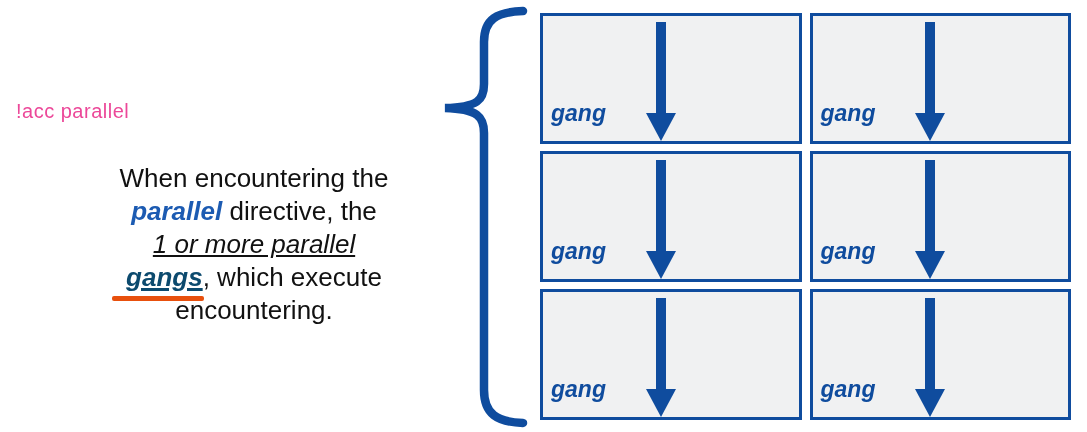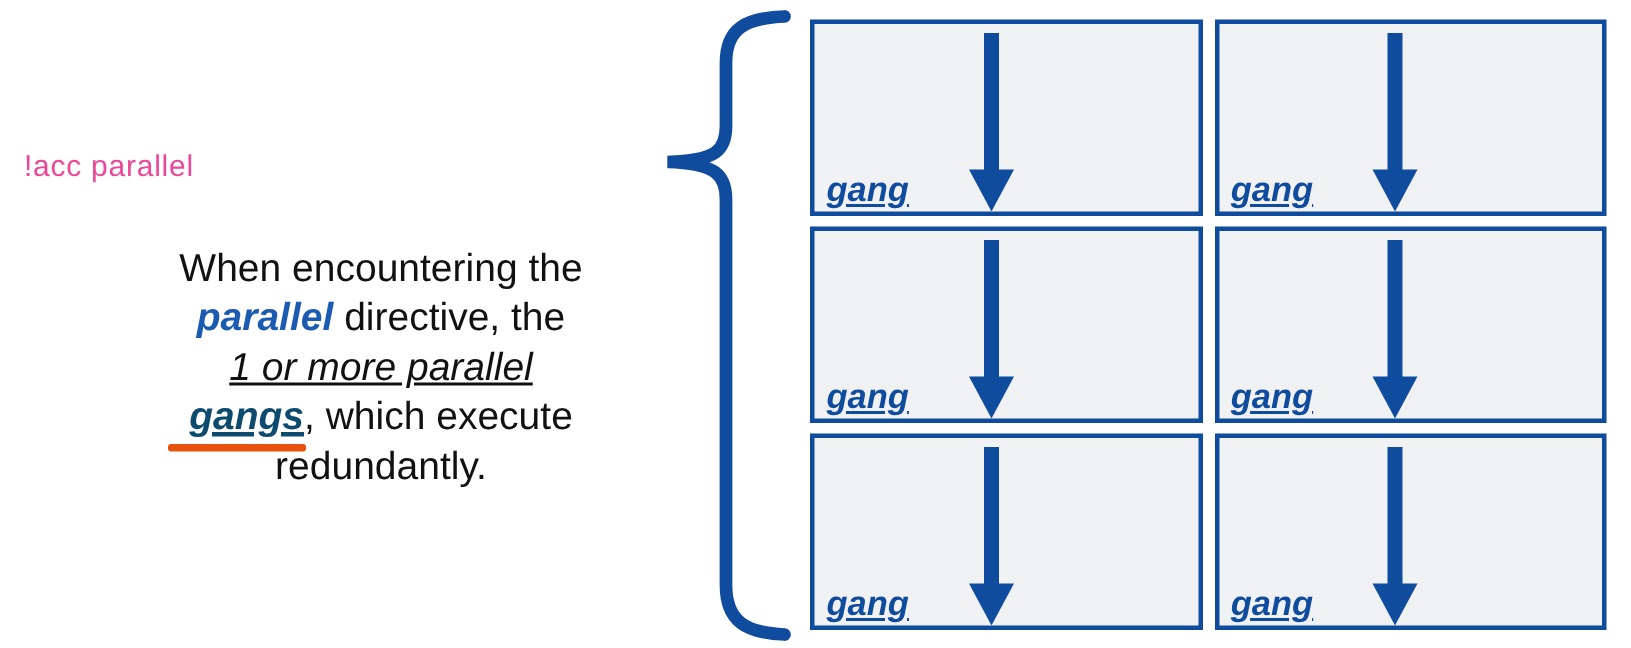--- a/index.html
+++ b/index.html
@@ -81,26 +81,25 @@
   }
   .box {
     position: relative;
     background: #f0f1f2;
     border: 3px solid #0f4c9e;
     box-sizing: border-box;
   }
   .gang-label {
     position: absolute;
     left: 8px;
-    bottom: 1px;
+    bottom: 14px;
     font-weight: bold;
     font-style: italic;
     font-size: 23px;
     color: #0f4c9e;
-    text-decoration: underline;
   }
   .arrow {
     position: absolute;
     left: 46%;
     top: 6px;
     bottom: 0;
     width: 30px;
     transform: translateX(-50%);
   }
   .arrow-shaft {
@@ -128,21 +127,21 @@
 
 <div class="canvas">
 
   <div class="code">!acc parallel</div>
 
   <div class="para">
     <div class="line"><span>When encountering the</span></div>
     <div class="line"><span class="kw-blue">parallel</span><span> directive,  the</span></div>
     <div class="line italic"><span>1 or more parallel</span></div>
     <div class="line"><span class="gangs-kw">gangs</span><span>, which execute</span></div>
-    <div class="line"><span>redundantly.</span></div>
+    <div class="line"><span>encountering.</span></div>
   </div>
 
   <svg class="brace-svg" width="92" height="422" viewBox="0 0 92 422">
     <path d="M 86 5 C 60 6, 47 13, 47 36 L 47 78 C 47 94, 41 101, 8 102 C 41 103, 47 111, 47 127 L 47 384 C 47 408, 60 416, 86 417" fill="none" stroke="#0f4c9e" stroke-width="8.5" stroke-linecap="round"></path>
   </svg>
 
   <div class="grid">
 
     <div class="box">
       <div class="arrow">

